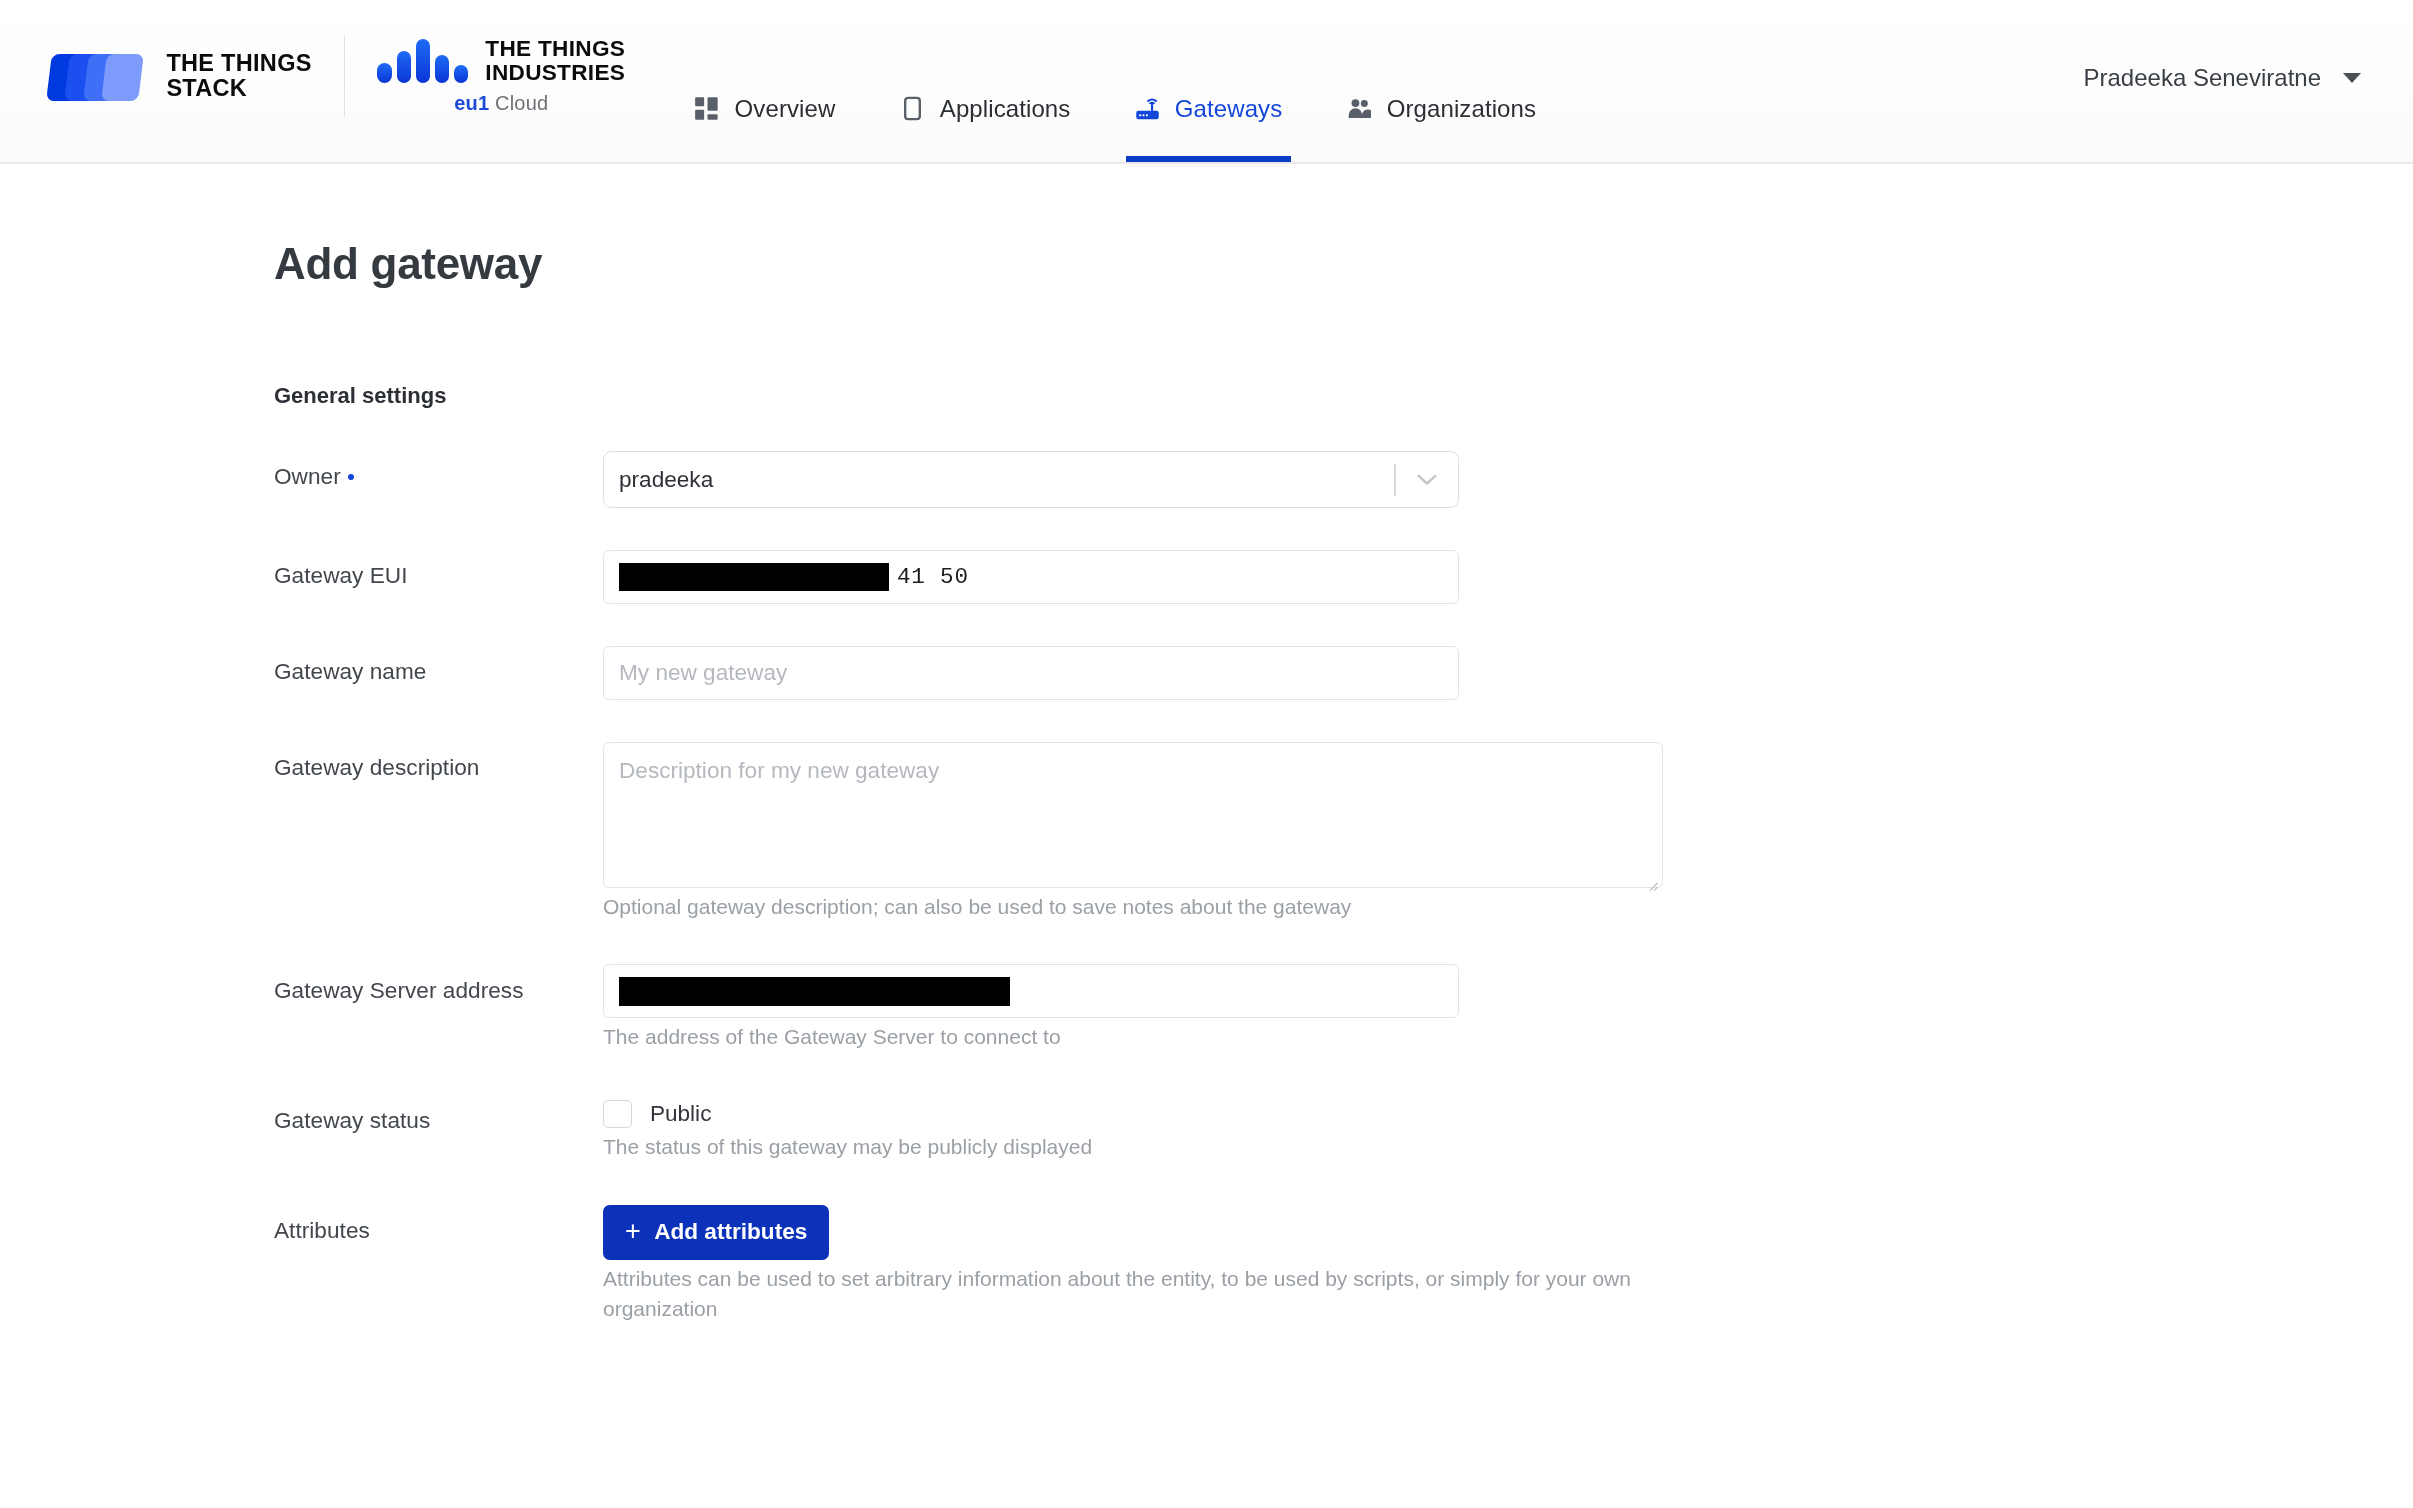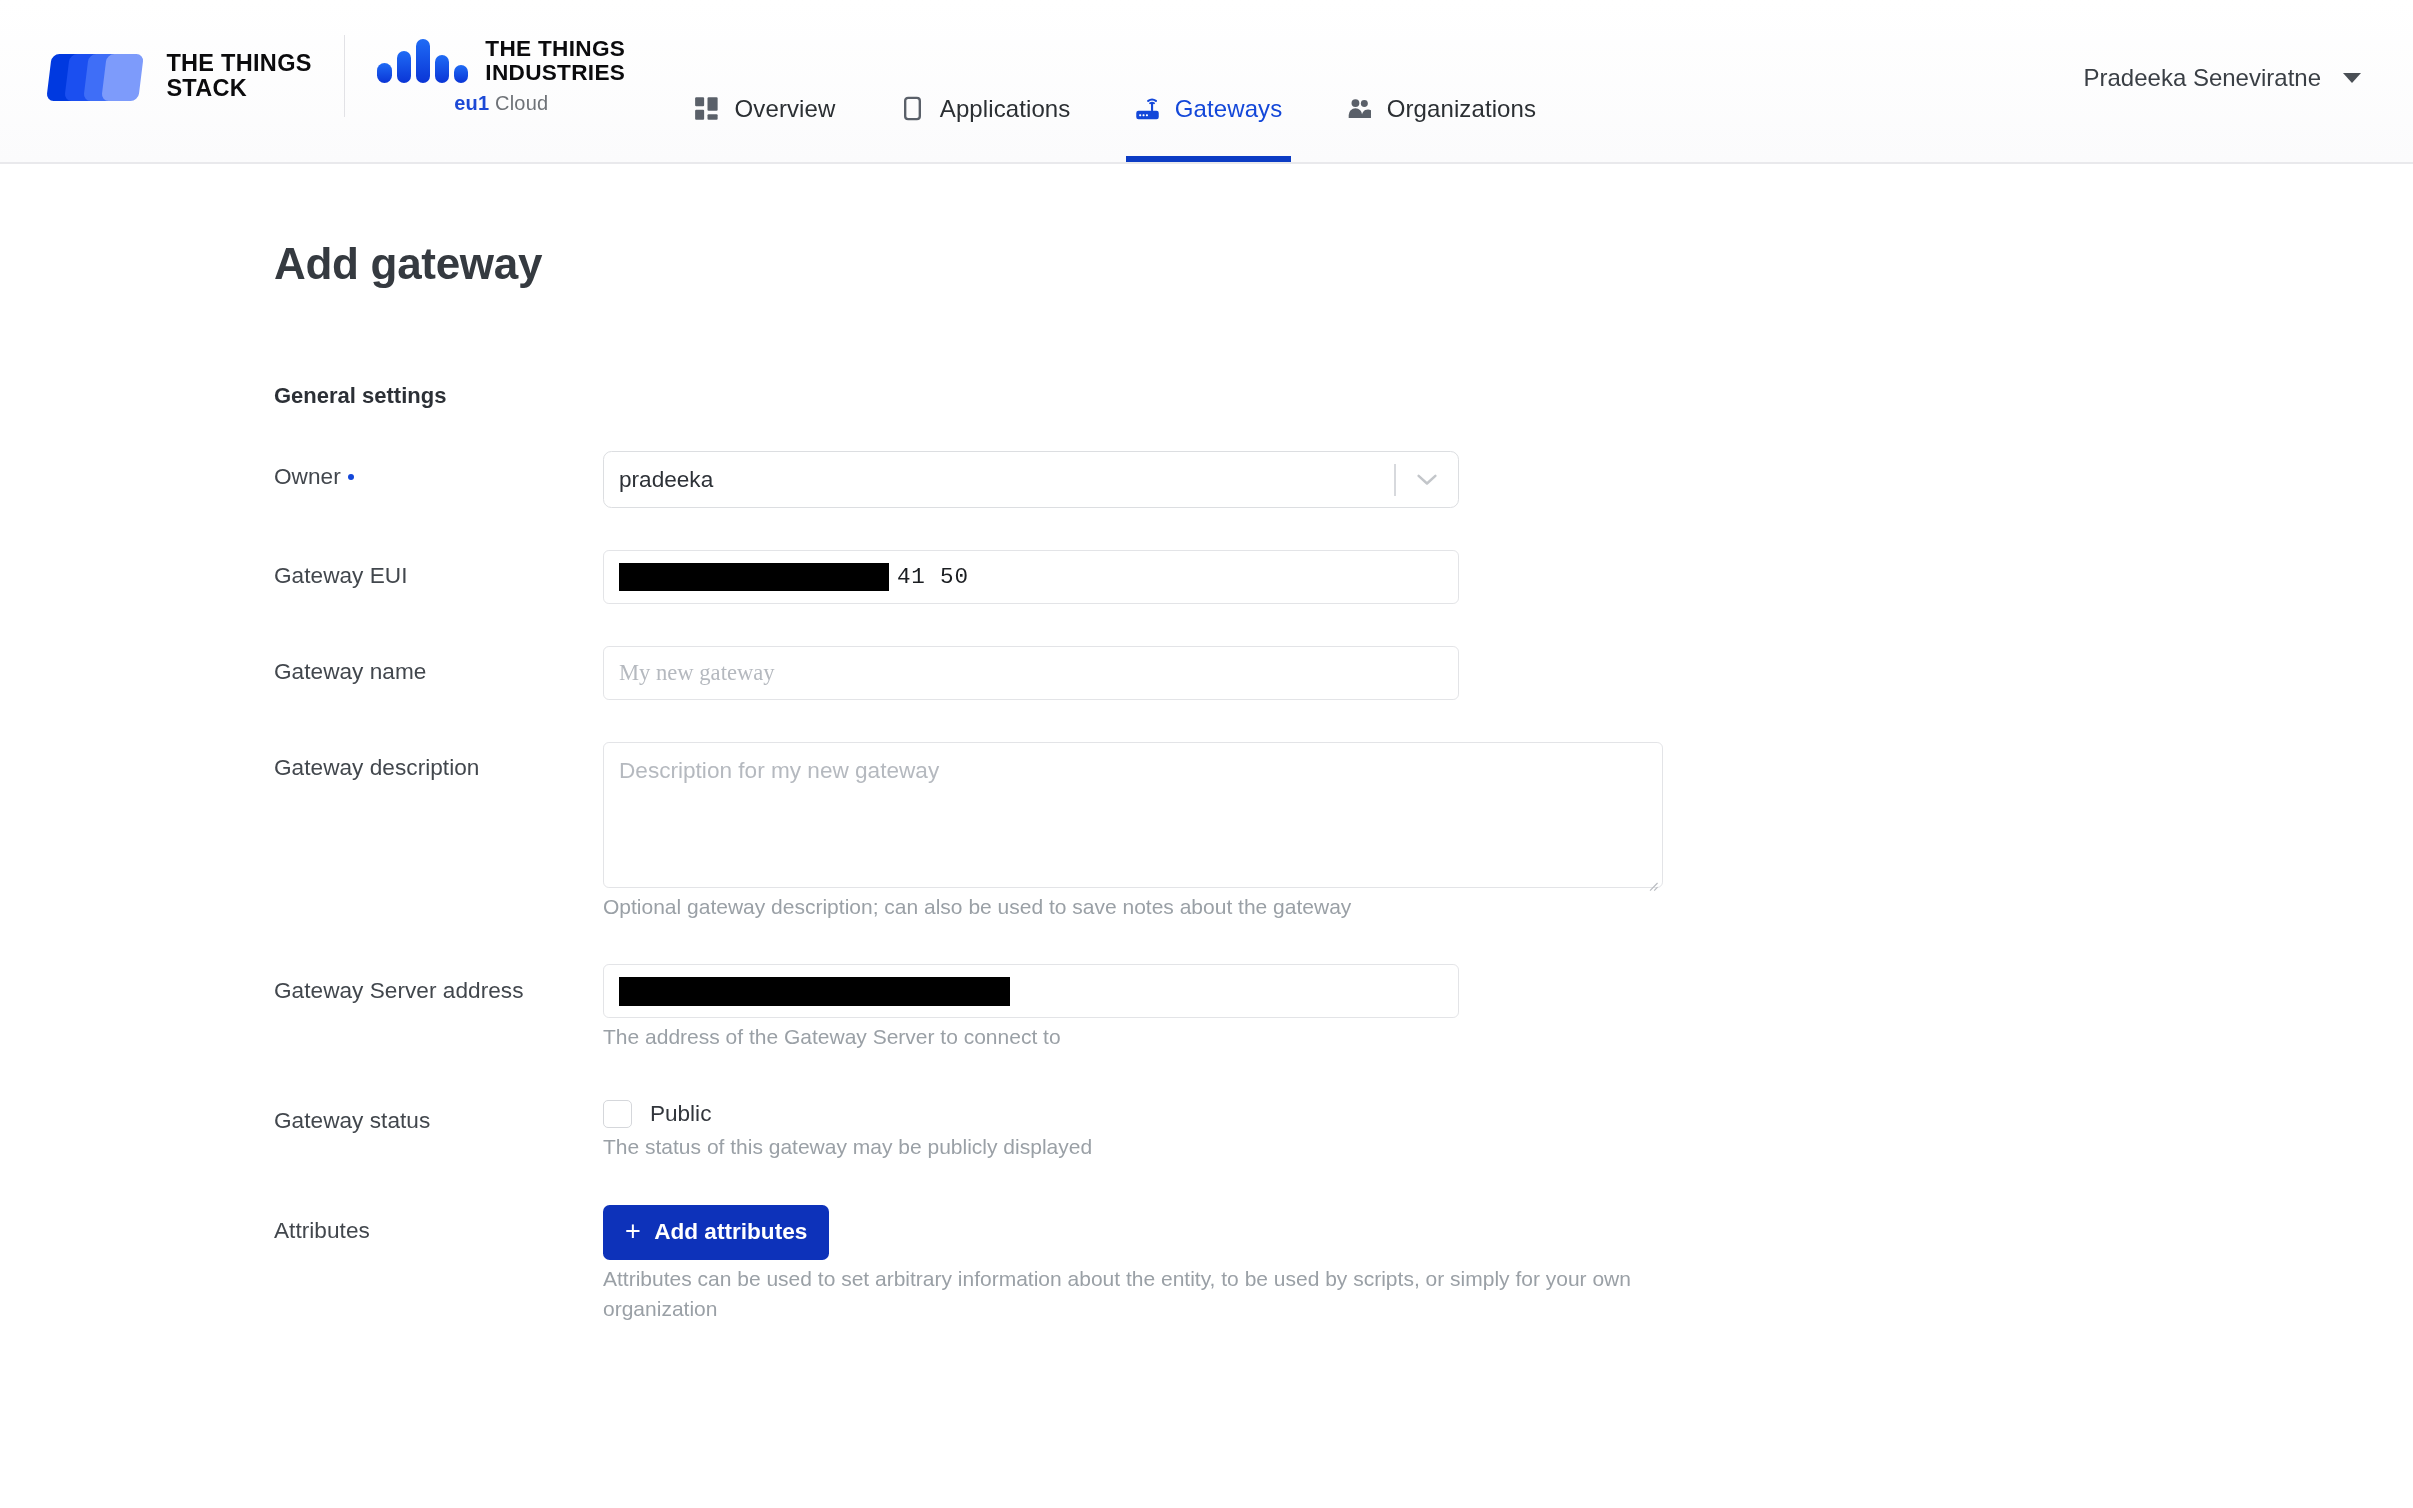--- a/index.html
+++ b/index.html
@@ -220,21 +220,21 @@
     height: 54px;
     border: 1.7px solid #e3e4e7;
     border-radius: 5.9px;
     background: #ffffff;
     display: flex;
     align-items: center;
     padding: 0 15px;
     font-size: 22.6px;
     color: #2d3137;
   }
-  .input.ph { color: #b5b9bf; font-family: Liberation Serif, serif; }
+  .input.ph { color: #b5b9bf; }
 
   .select {
     border-radius: 8.4px;
     border: 1.7px solid #dcdee1;
     justify-content: space-between;
     height: 57px;
   }
   .select-divider {
     width: 1.7px;
     height: 32px;

